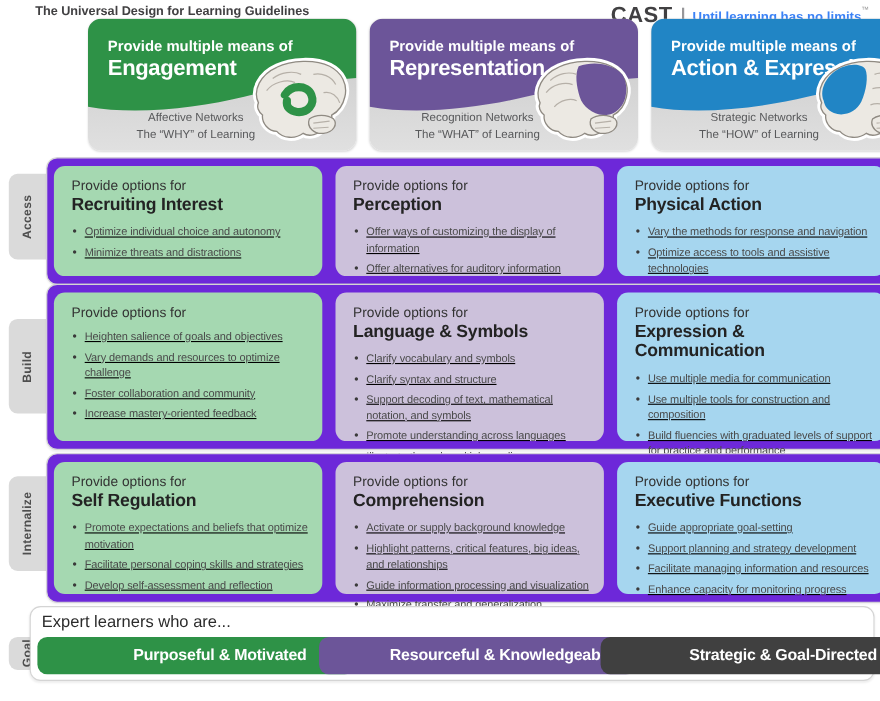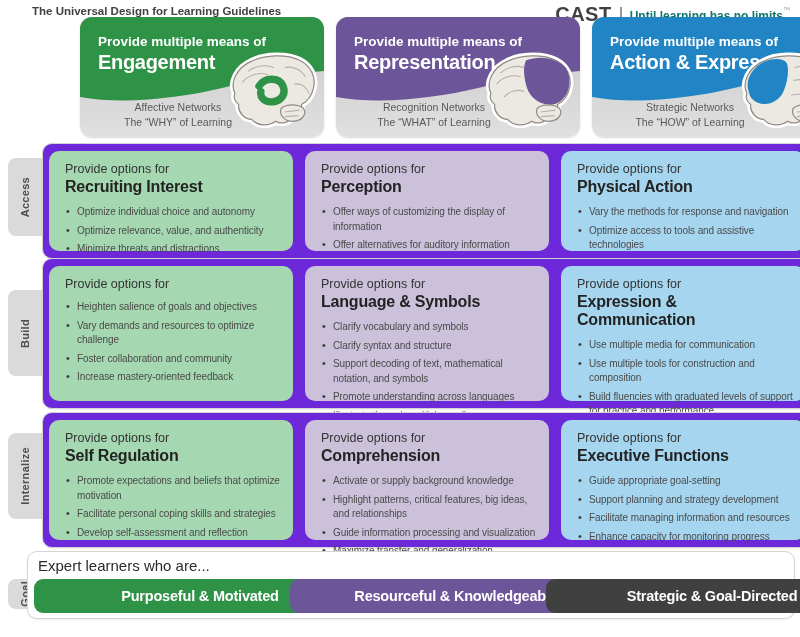--- a/index.html
+++ b/index.html
@@ -4,21 +4,21 @@
 <style>
   html,body{margin:0;padding:0;background:#fff;}
   #canvas{position:relative;width:800px;height:637px;background:#fff;
     font-family:"Liberation Sans","DejaVu Sans",sans-serif;overflow:hidden;}
 
   .page-title{position:absolute;left:32px;top:5px;font-size:11.5px;font-weight:bold;color:#414042;}
 
   .cast-logo{position:absolute;top:3px;right:10px;display:flex;align-items:center;gap:8px;}
   .cast-word{font-size:20px;font-weight:800;letter-spacing:.5px;color:#414042;}
   .cast-bar{width:2px;height:16px;background:#97979a;}
-  .cast-tag{font-size:12px;font-weight:bold;color:#0f766e;}
+  .cast-tag{font-size:12px;font-weight:bold;color:#3b82f6;}
   .cast-tm{font-size:7px;color:#9a9a9a;vertical-align:top;}
 
   .hdr{position:absolute;top:17px;width:244px;height:120px;border-radius:12px;
     background:linear-gradient(180deg,#c7c7c7,#e0e0e0);box-shadow:0 1px 2px rgba(0,0,0,.15);margin-left:48px;}
   .hdr svg.wave{position:absolute;left:0;top:0;}
   .hdr-kicker{position:absolute;left:18px;top:17px;font-size:13.5px;font-weight:600;color:#fff;}
   .hdr-title{position:absolute;left:18px;top:34px;font-size:20px;font-weight:bold;color:#fff;letter-spacing:-.3px;white-space:nowrap;text-align:center;}
   .network{position:absolute;left:18px;bottom:7px;width:160px;text-align:center;
     font-size:10.5px;color:#58595b;line-height:15px;}
   .brain{position:absolute;right:2px;bottom:1px;}
@@ -28,21 +28,21 @@
   .tab{position:absolute;left:8px;width:34px;background:#dadada;border-radius:8px 0 0 8px;
     z-index:1;display:flex;align-items:center;justify-content:center;}
   .tab span{writing-mode:vertical-rl;transform:rotate(180deg);font-weight:bold;font-size:11px;
     color:#4e4e4e;letter-spacing:.3px;}
 
   .panel{position:absolute;top:7px;bottom:7px;width:244px;border-radius:10px;
     padding:11px 10px 8px 16px;box-sizing:border-box;}
   .p0{left:6px;} .p1{left:262px;} .p2{left:518px;}
   .kicker{font-size:12.5px;color:#333;margin-bottom:2px;}
   .ptitle{font-size:16px;font-weight:bold;color:#232323;letter-spacing:-.2px;}
-  ul.bullets{list-style:none;margin:9px 0 0 0;padding:0;}
+  ul.bullets{list-style:none;margin:9px 0 0 0;padding:0;text-decoration:underline;}
   ul.bullets li{position:relative;padding-left:12px;margin-bottom:4px;
     font-size:10px;line-height:1.45;color:#4a4a4a;letter-spacing:-.1px;}
   ul.bullets li::before{content:"\2022";position:absolute;left:1px;top:-1px;color:#3a3a3a;font-size:11px;}
 
   .goalbox{position:absolute;left:27px;top:551px;width:766px;height:66px;background:#fff;
     border:1px solid #d4d4d4;border-radius:10px;z-index:2;box-shadow:0 1px 2px rgba(0,0,0,.07);}
   .goal-heading{position:absolute;left:10px;top:5px;font-size:15px;color:#2b2b2b;}
   .goal-heading b{font-weight:normal;}
   .pill{position:absolute;top:27px;height:34px;width:244px;border-radius:9px;display:flex;
     align-items:center;justify-content:center;color:#fff;font-weight:bold;font-size:14.5px;
@@ -139,21 +139,20 @@
   <div class="tab" style="top:579px;height:30px;">
       <span>Goal</span>
     </div>
 
   <div class="rowbox" style="top:143px;height:114px;">
     <div class="panel p0" style="background: rgb(165, 216, 177);">
       <div class="kicker">Provide options for</div>
       <div class="ptitle">Recruiting Interest</div>
       <ul class="bullets">
         <li>Optimize individual choice and autonomy</li>
-        <li>Optimize relevance, value, and authenticity</li>
         <li>Minimize threats and distractions</li>
       </ul>
     </div>
     <div class="panel p1" style="background: rgb(204, 193, 219);">
       <div class="kicker">Provide options for</div>
       <div class="ptitle">Perception</div>
       <ul class="bullets">
         <li>Offer ways of customizing the display of information</li>
         <li>Offer alternatives for auditory information</li>
         <li>Offer alternatives for visual information</li>

